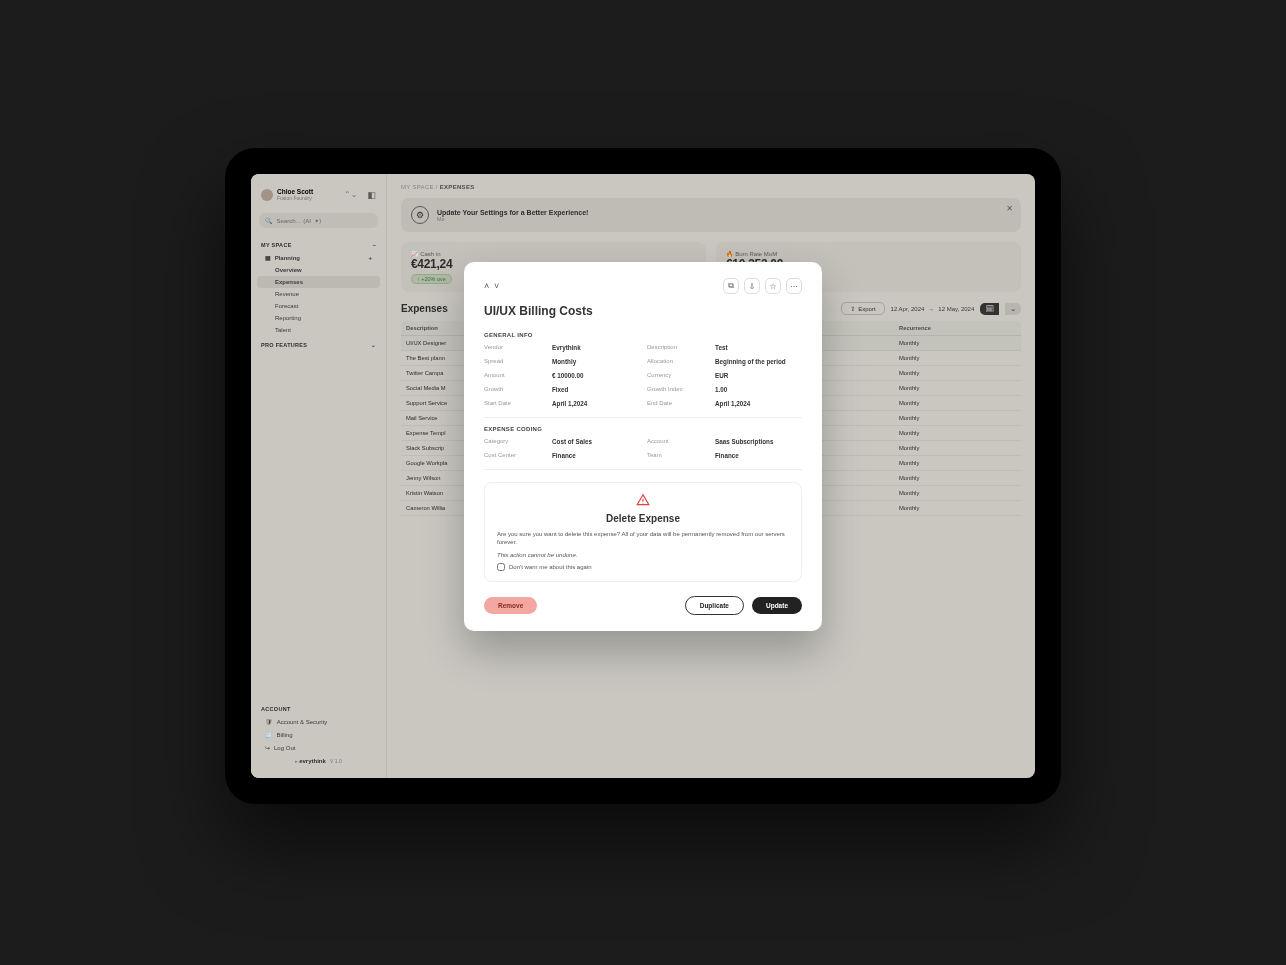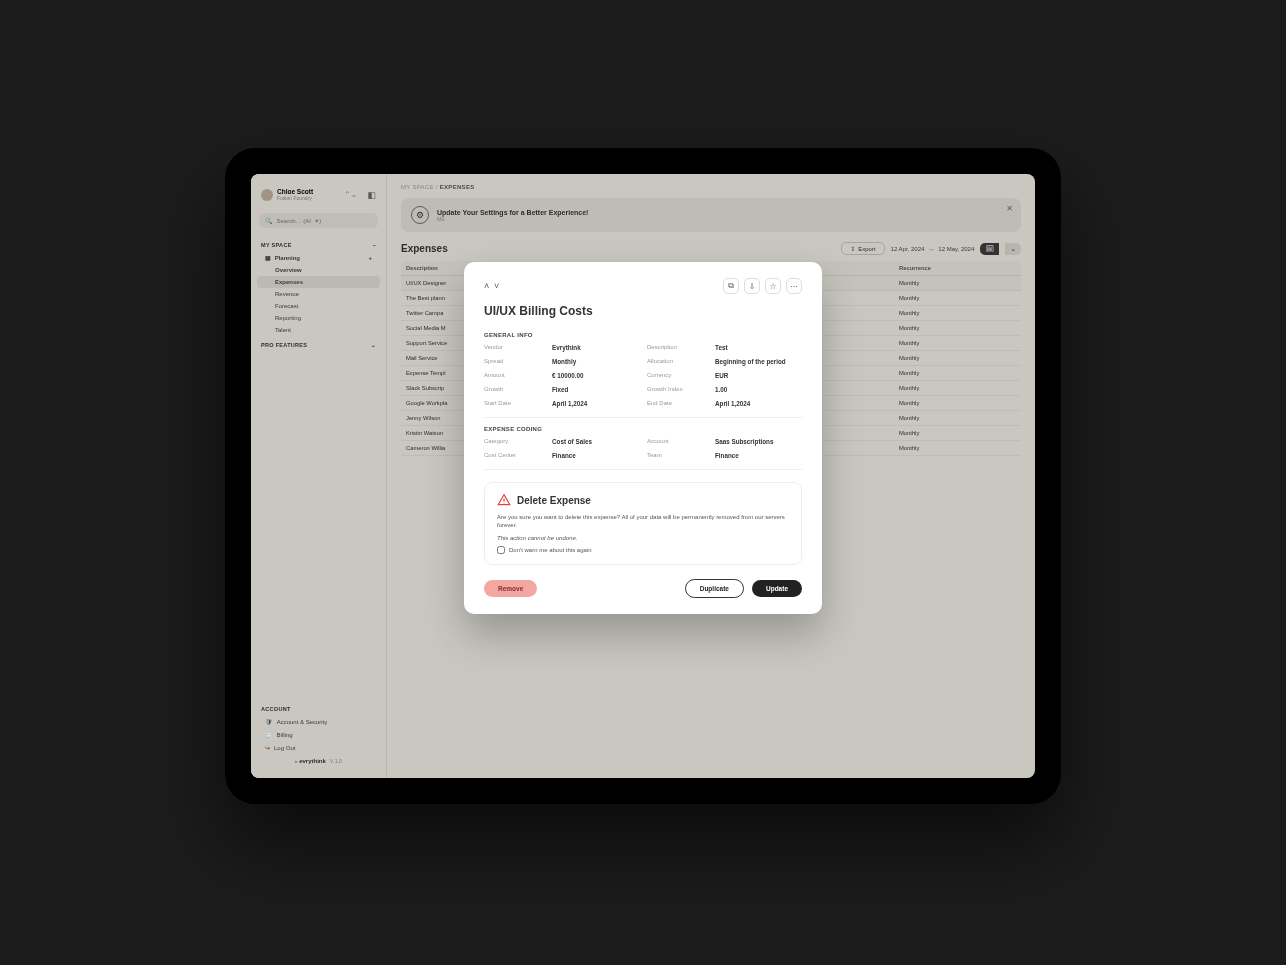--- a/index.html
+++ b/index.html
@@ -70,21 +70,21 @@
   .modal-top { display:flex; justify-content:space-between; align-items:center; margin-bottom:10px; }
   .nav-arrows span { font-size:9px; color:#555; margin-right:3px; }
   .modal-actions-top { display:flex; gap:5px; }
   .ico-btn { width:16px; height:16px; border:1px solid #ddd; border-radius:5px; display:flex; align-items:center; justify-content:center; font-size:8px; color:#555; }
   .modal h1 { font-size:12px; font-weight:800; margin-bottom:14px; }
   .sec-title { font-size:6px; font-weight:800; color:#444; letter-spacing:.3px; margin:8px 0 6px; }
   .kv-grid { display:grid; grid-template-columns: 60px 1fr 60px 1fr; row-gap:7px; column-gap:8px; padding-bottom:10px; border-bottom:1px solid #eee; }
   .kv-grid .k { color:#999; font-size:6px; }
   .kv-grid .v { font-weight:700; font-size:6.3px; }
   .danger { border:1px solid #eee; border-radius:8px; padding:10px 12px; margin-top:12px; }
-  .danger-head { display:flex; align-items:center; gap:6px; font-size:10px; font-weight:800; margin-bottom:6px; }
+  .danger-head { display:flex; align-items:center; gap:6px; font-size:10px; font-weight:800; margin-bottom:6px;flex-direction:column; }
   .danger-head svg { width:14px; height:14px; }
   .danger p { font-size:6px; color:#555; line-height:1.4; margin-bottom:4px; }
   .danger .note { font-style:italic; }
   .danger label { font-size:6px; color:#555; display:flex; align-items:center; gap:4px; margin-top:4px; }
   .danger input[type=checkbox]{ width:8px; height:8px; }
   .modal-footer { display:flex; align-items:center; margin-top:14px; gap:8px; }
   .btn { border-radius:14px; padding:5px 14px; font-size:6.5px; font-weight:600; border:0; cursor:pointer; }
   .btn-remove { background:#f2a7a0; color:#8a2a2a; }
   .btn-dup { background:#fff; border:1px solid #333; color:#222; margin-left:auto; }
   .btn-primary { background:#222; color:#fff; }
@@ -157,20 +157,32 @@
 
       <div class="banner">
         <div class="banner-icon">⚙</div>
         <div>
           <div class="banner-title">Update Your Settings for a Better Experience!</div>
           <div style="font-size:5.5px;color:#888">Mo</div>
         </div>
         <span class="banner-close">✕</span>
       </div>
 
+      <div class="cards">
+        <div class="card">
+          <div class="label"><span class="ic-chart">📈</span> <span>Cash in</span></div>
+          <div class="value">€421,24</div>
+          <span class="delta up">↑ <span>+20% ove</span></span>
+        </div>
+        <div class="card">
+          <div class="label"><span class="ic-fire">🔥</span> <span>Burn Rate MoM</span></div>
+          <div class="value">€10,353.00</div>
+          <span class="delta down">↓ <span>+25% over month</span></span>
+        </div>
+      </div>
 
       <div class="pagehead">
         <h2>Expenses</h2>
         <div style="flex:1"></div>
         <span class="btn-outline">
             <span>⇪</span>
             <span>Export</span>
           </span>
         <span class="daterange">
           <span>12 Apr, 2024</span> → <span>12 May, 2024</span>

